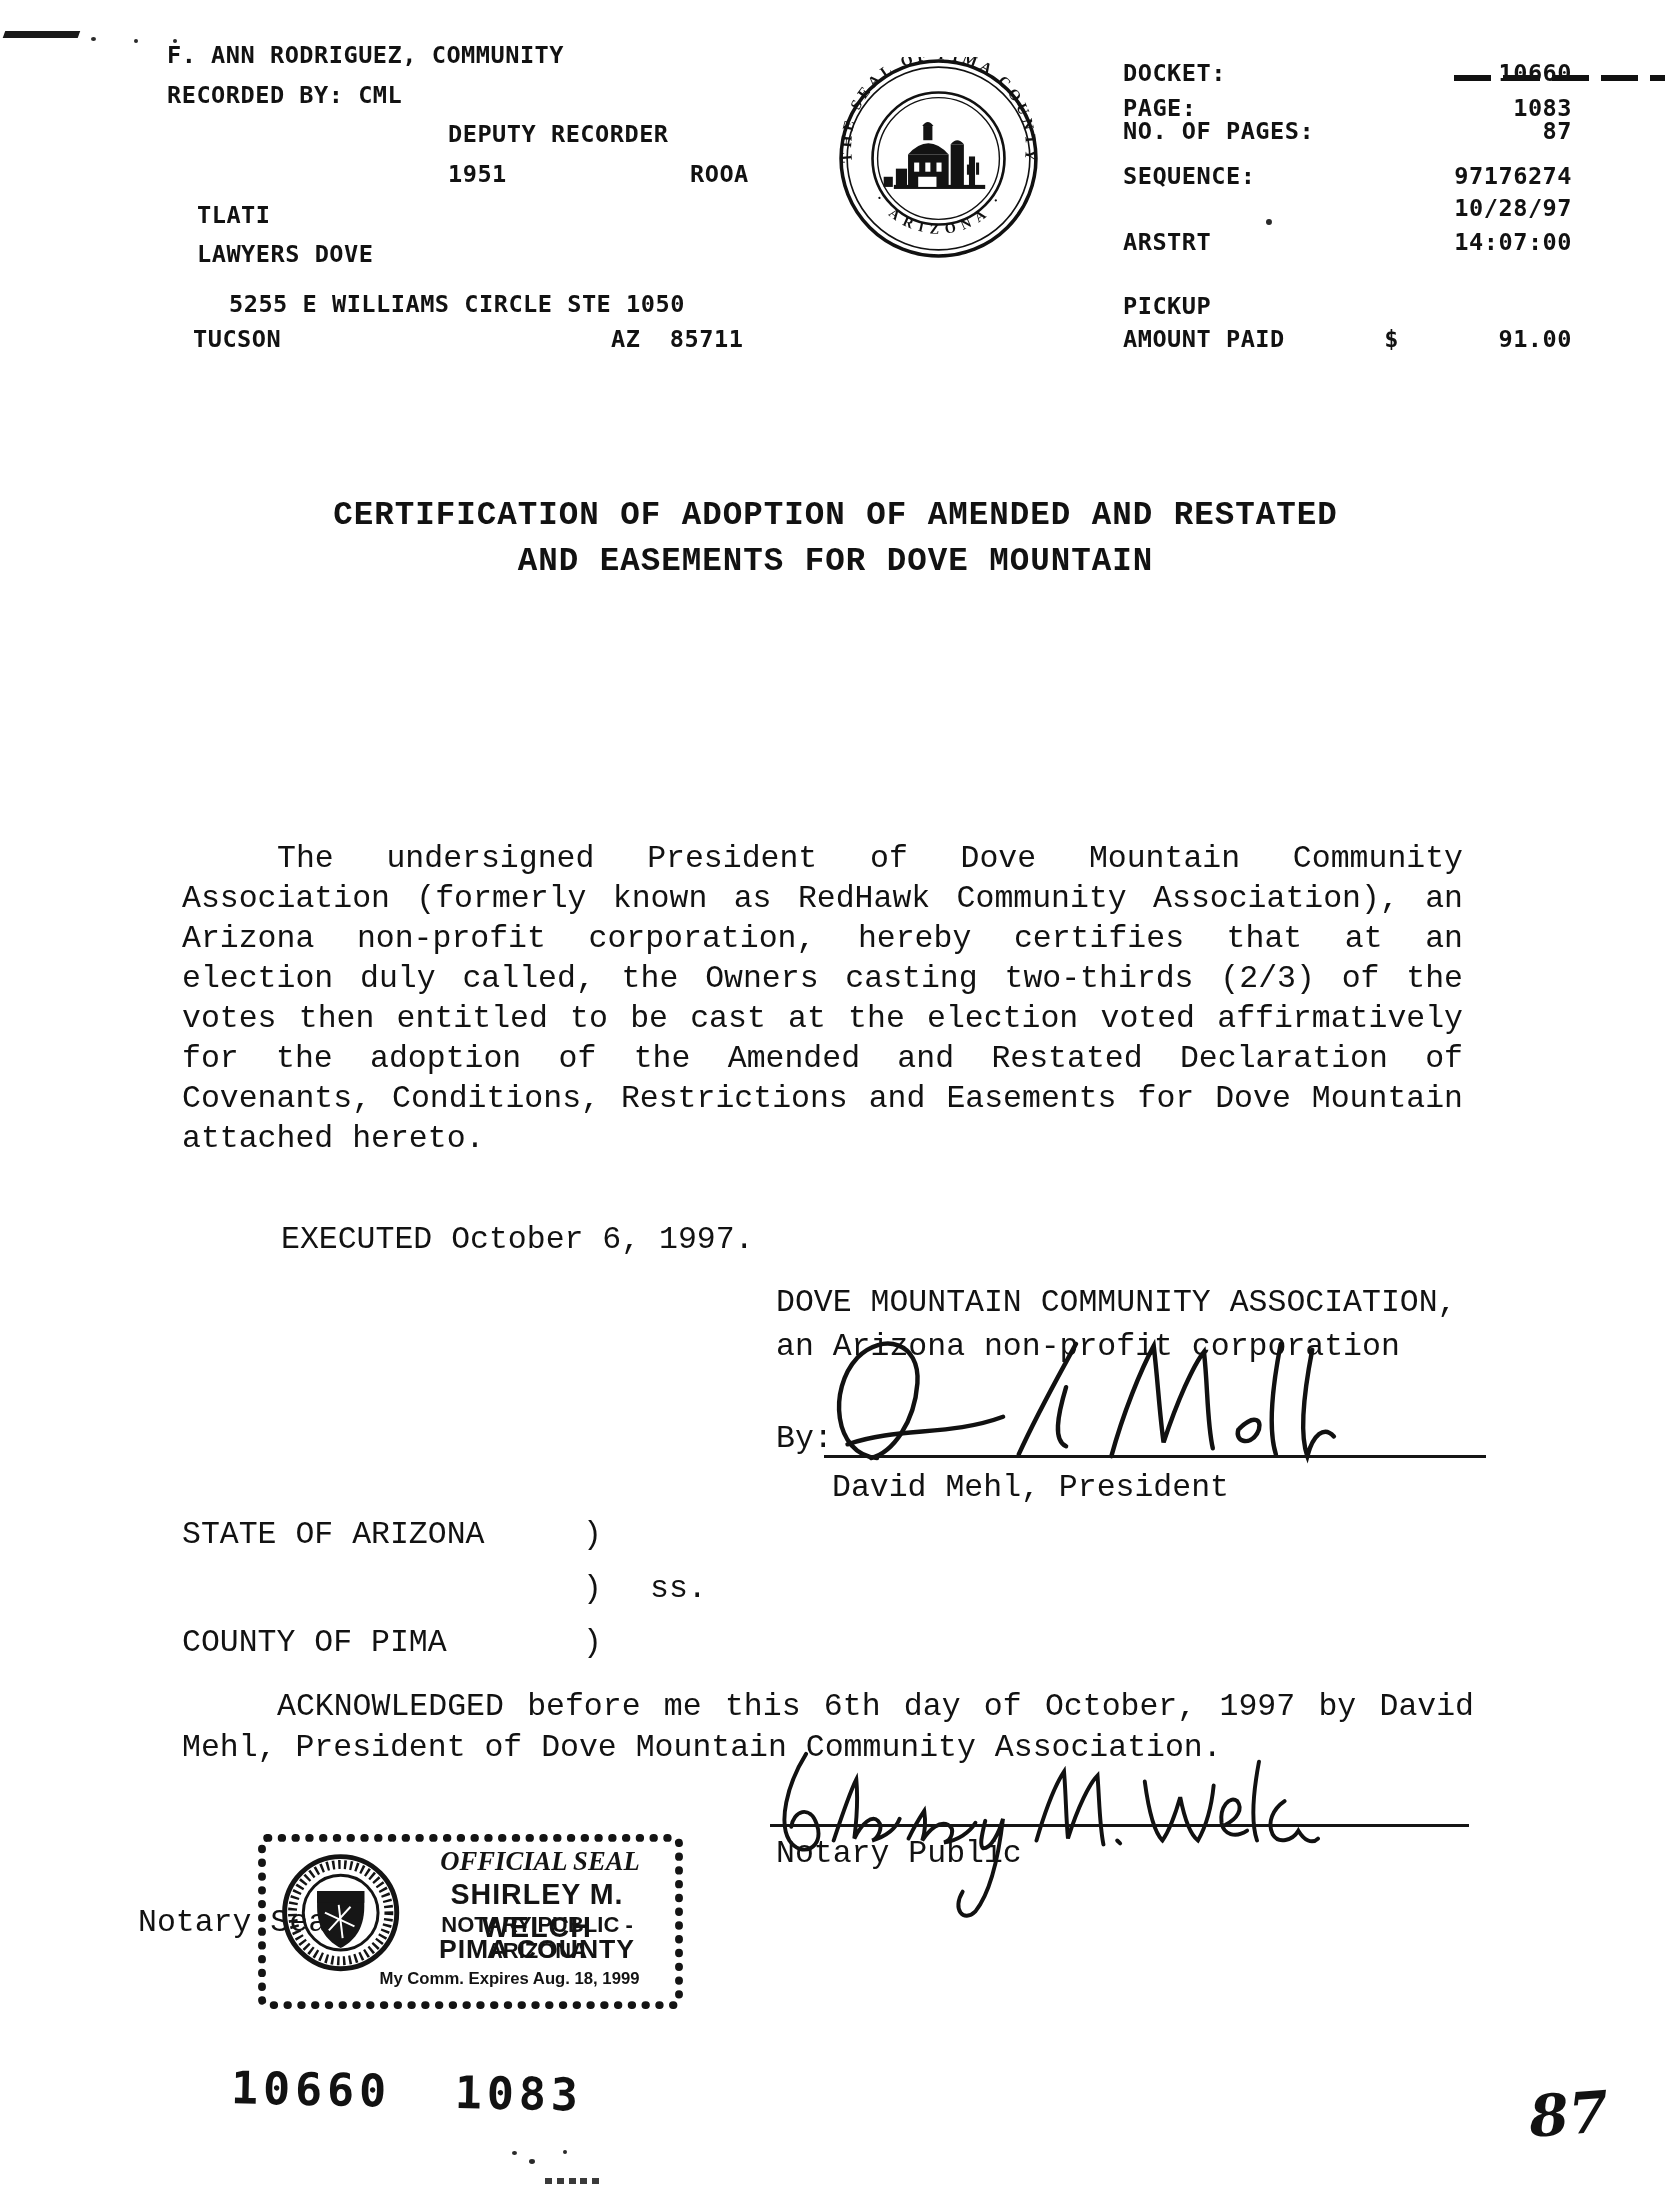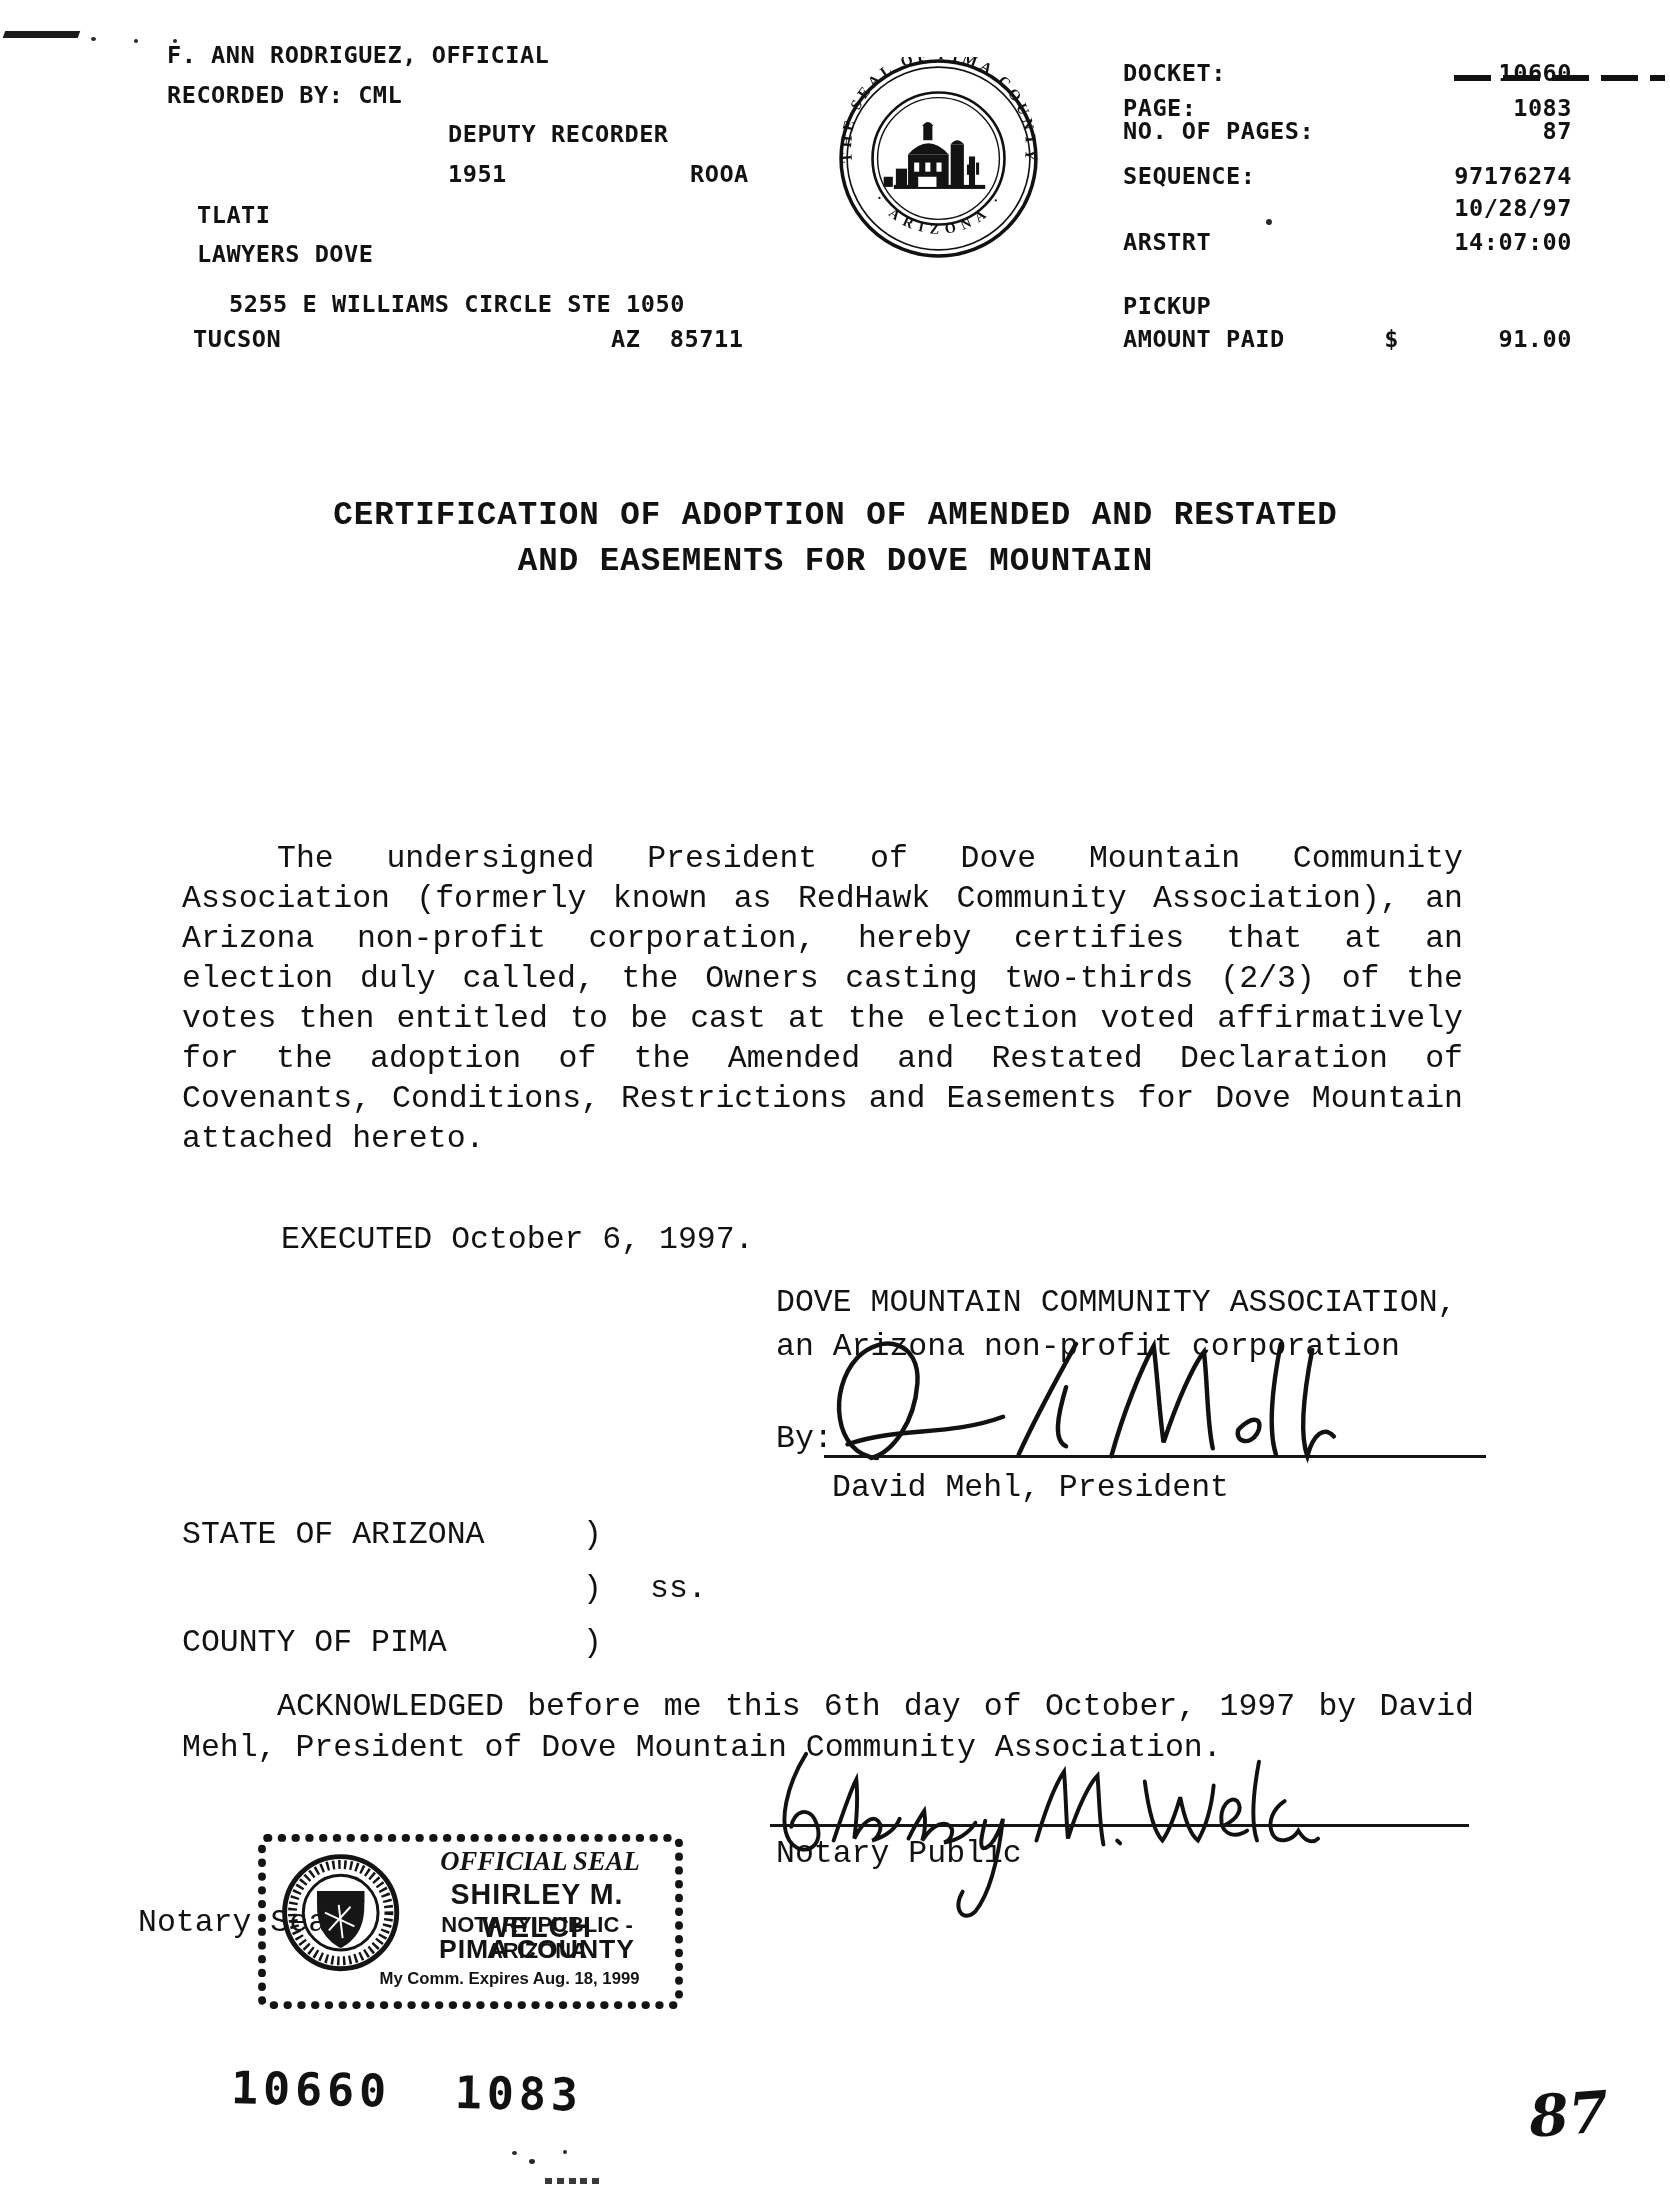--- a/index.html
+++ b/index.html
@@ -36,21 +36,21 @@
   <div class="speck" style="left:91px;top:37px;width:4.9px;height:3.9px;"></div>
   <div class="speck" style="left:134px;top:39px;width:3.9px;height:3.9px;"></div>
   <div class="speck" style="left:173px;top:39px;width:3.9px;height:3.9px;"></div>
   <div class="abs" style="left:1454px;top:75px;width:211px;height:5.9px;background:repeating-linear-gradient(90deg,#111 0 37px,transparent 37px 49px);"></div>
   <div class="speck" style="left:1266px;top:219px;width:5.9px;height:5.9px;"></div>
   <div class="speck" style="left:512px;top:2151px;width:4.9px;height:3.9px;"></div>
   <div class="speck" style="left:529px;top:2159px;width:5.9px;height:4.9px;"></div>
   <div class="speck" style="left:563px;top:2150px;width:3.9px;height:3.9px;"></div>
   <div class="abs" style="left:545px;top:2178px;width:59px;height:5.9px;background:repeating-linear-gradient(90deg,#3a3a3a 0 6.9px,transparent 6.9px 11.8px);"></div>
 
-  <div class="abs hdr" style="left:167px;top:41px;">F. ANN RODRIGUEZ, OFFICIAL</div>
+  <div class="abs hdr" style="left:167px;top:41px;">F. ANN RODRIGUEZ, COMMUNITY</div>
   <div class="abs hdr" style="left:167px;top:81px;">RECORDED BY: CML</div>
   <div class="abs hdr" style="left:448px;top:120px;">DEPUTY RECORDER</div>
   <div class="abs hdr" style="left:448px;top:160px;">1951</div>
   <div class="abs hdr" style="left:690px;top:160px;">ROOA</div>
   <div class="abs hdr" style="left:197px;top:201px;">TLATI</div>
   <div class="abs hdr" style="left:197px;top:240px;">LAWYERS DOVE</div>
   <div class="abs hdr" style="left:229px;top:290px;">5255 E WILLIAMS CIRCLE STE 1050</div>
   <div class="abs hdr" style="left:193px;top:325px;">TUCSON</div>
   <div class="abs hdr" style="left:611px;top:325px;">AZ  85711</div>
 

